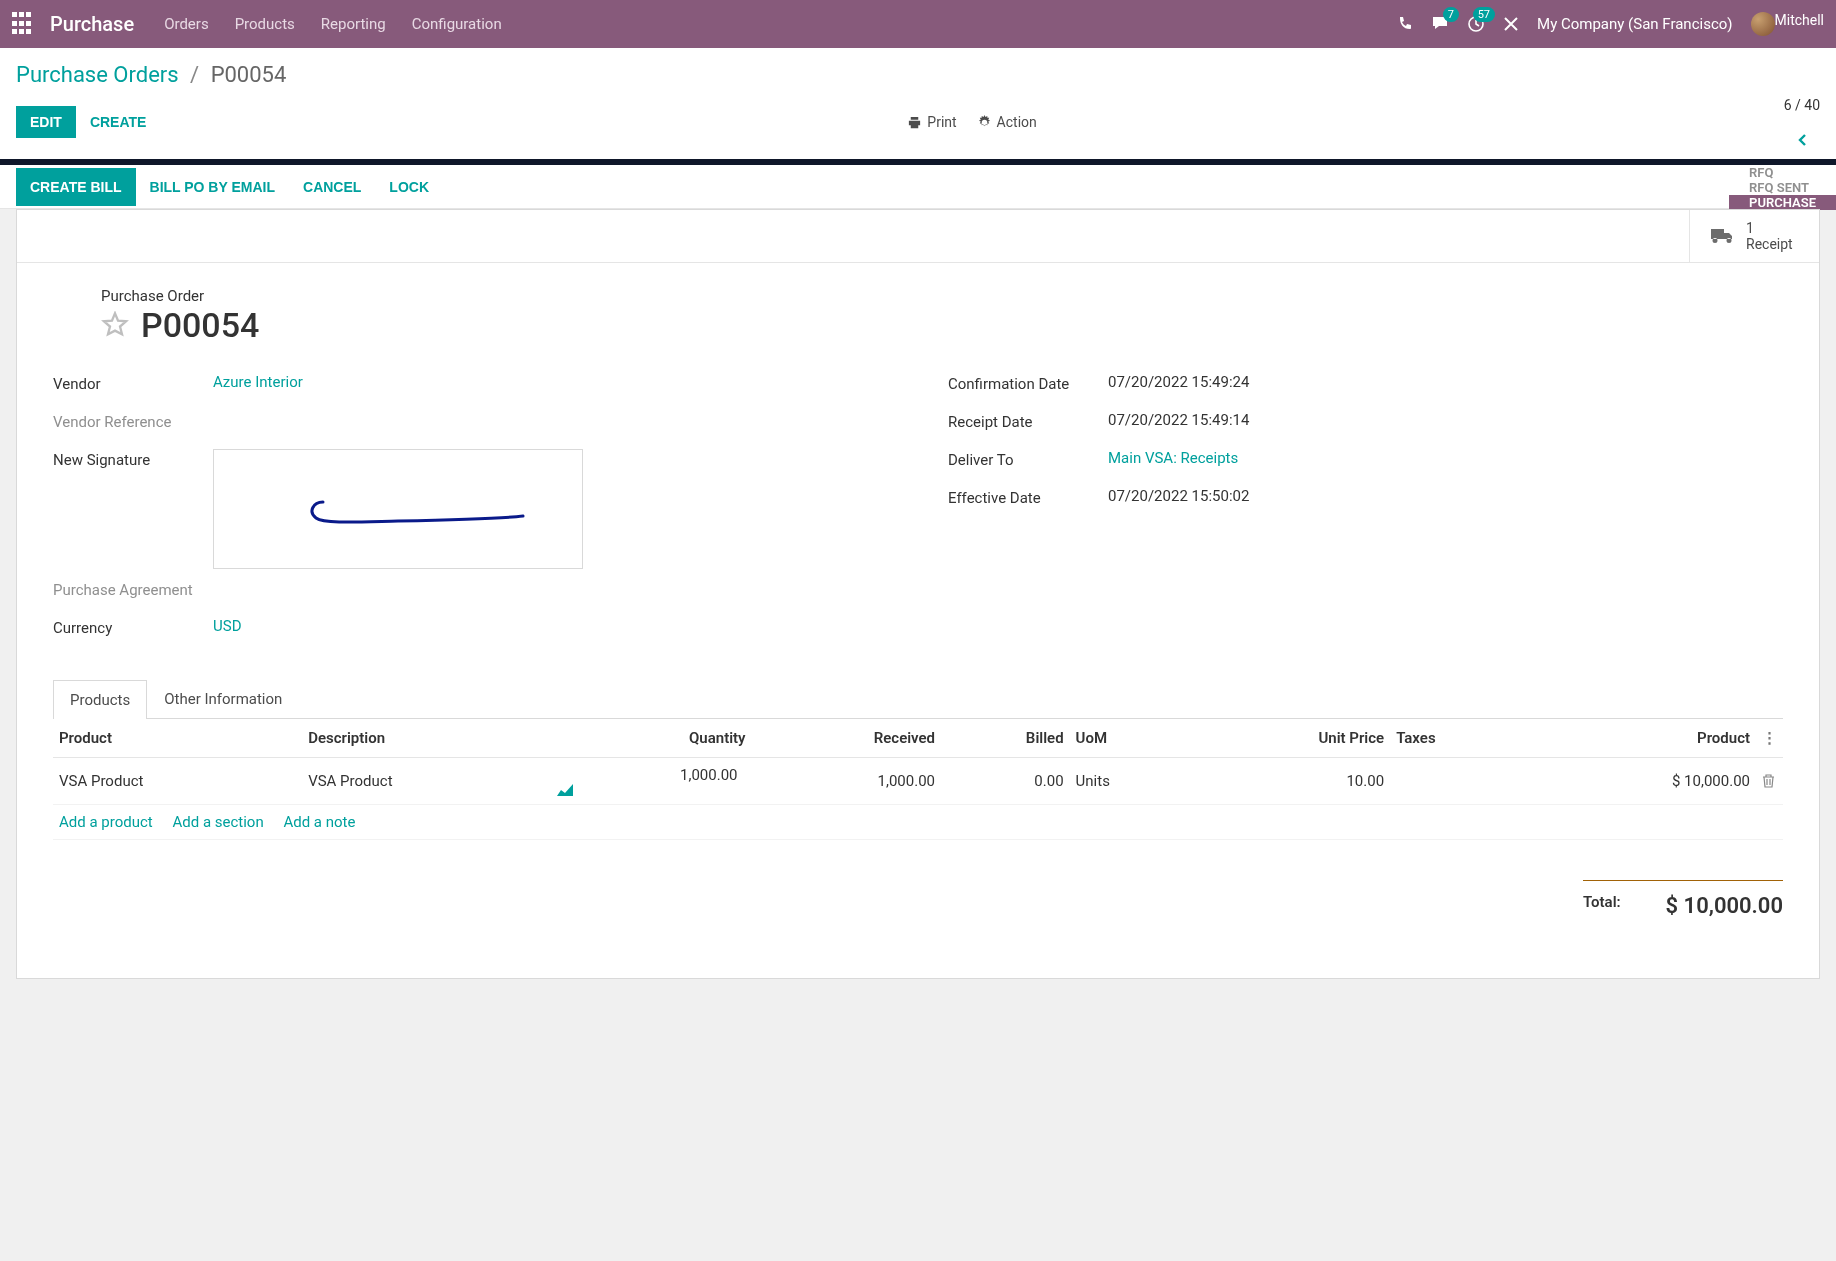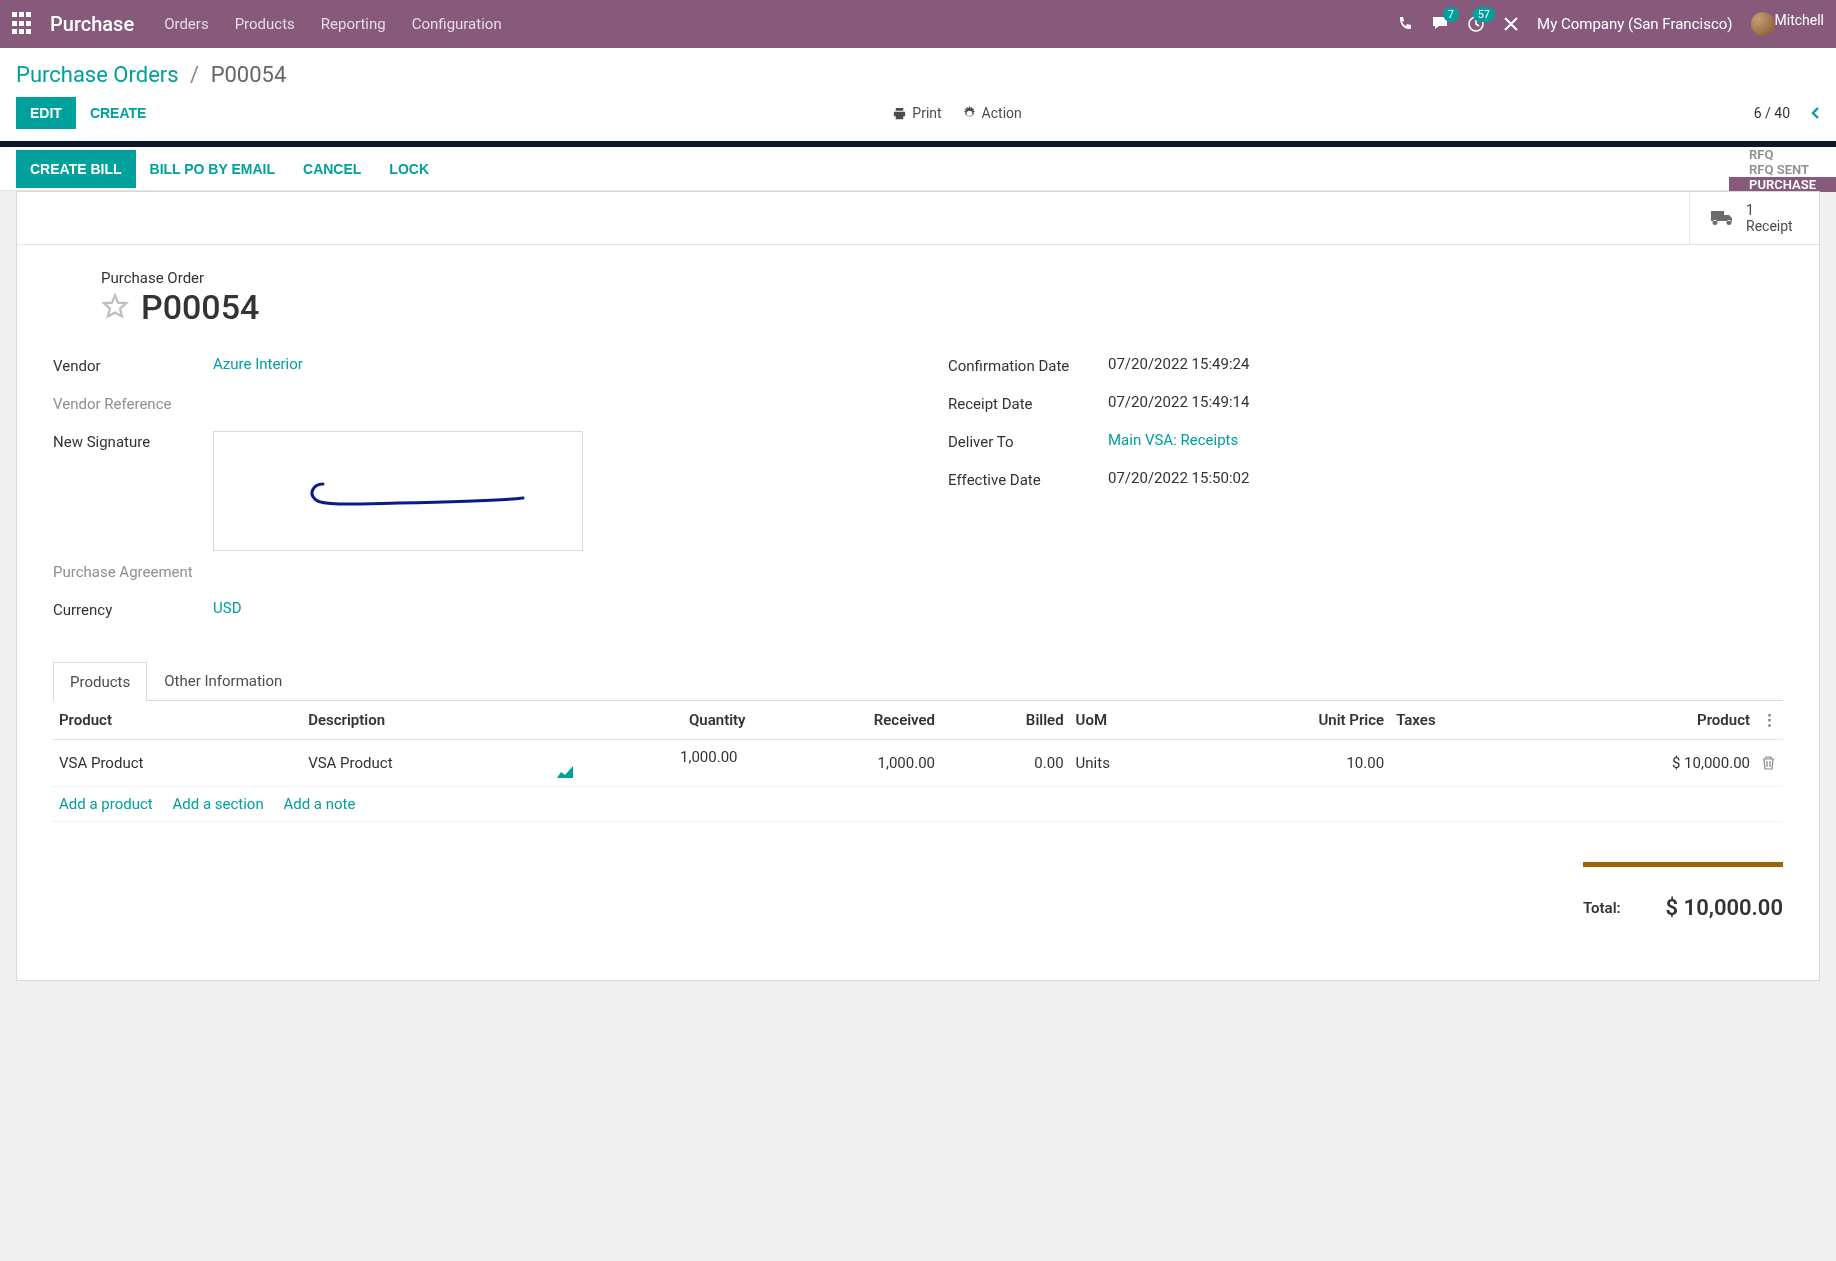--- a/index.html
+++ b/index.html
@@ -23,21 +23,21 @@
     .control-panel { background: #fff; border-bottom: 6px solid #0f172a; }
     .breadcrumb-row { display: flex; align-items: center; padding: 14px 16px 10px; }
     .breadcrumb { font-size: 22px; color: #666; }
     .breadcrumb a { color: #00a09d; text-decoration: none; }
     .breadcrumb .sep { color: #888; margin: 0 6px; }
     
     .button-row { display: flex; align-items: center; padding: 0 16px 12px; }
     .btn { border: none; padding: 8px 14px; font-size: 14px; cursor: pointer; font-weight: 600; }
     .btn-primary { background: #00a09d; color: #fff; }
     .btn-secondary { background: transparent; color: #00a09d; }
-    .cp-right { margin-left: auto; display: flex; align-items: center; gap: 20px; color: #333; }
+    .cp-right { margin-left: auto; display: flex; align-items: center; gap: 20px; color: #333; flex-direction: column; }
     .cp-center { flex: 1; display: flex; justify-content: center; gap: 20px; color: #4c4c4c; }
     .cp-center-item { cursor: pointer; display: flex; align-items: center; gap: 5px; }
     .pager-arrow { color: #00a09d; font-size: 17px; cursor: pointer; }
     
     
     .statusbar { display: flex; align-items: center; padding: 0 0 0 16px; background: #fff; border-bottom: 1px solid #e5e5e5; height: 44px; gap: 14px; }
     .statusbar-buttons { display: flex; gap: 0; }
     .sb-btn { border: none; padding: 11px 14px; font-size: 14px; cursor: pointer; font-weight: 600; color: #00a09d; background: transparent; }
     .sb-btn.primary { background: #00a09d; color: #fff; }
     .statusbar-stages { margin-left: auto; display: flex; height: 44px; flex-direction: column; }
@@ -83,21 +83,21 @@
     th.r { text-align: right; }
     td { padding: 8px 6px; border-bottom: 1px solid #f2f2f2; color: #333; }
     td.r { text-align: right; }
     .col-menu { width: 20px; text-align: right; color: #777; cursor: pointer; }
     .chart-icon { color: #00a09d; margin-left: 8px; cursor: pointer; }
     .del-icon { color: #888; cursor: pointer; }
     .add-links { padding: 8px 6px; }
     .add-links a { color: #00a09d; text-decoration: none; margin-right: 16px; cursor: pointer; font-size: 15px; }
     
     .totals { margin-top: 40px; display: flex; justify-content: flex-end; }
-    .totals-box { border-top: 5px solid #a16207; padding-top: 28px; min-width: 200px; display: flex; justify-content: space-between; align-items: center; gap: 30px; }
+    .totals-box { border-top: 1px solid #a16207; padding-top: 12px; min-width: 200px; display: flex; justify-content: space-between; gap: 30px; }
     .total-label { font-size: 15px; font-weight: 600; color: #333; }
     .total-value { font-size: 22px; font-weight: 600; color: #333; }
     
     svg { display: block; }
   </style>
 </head>
 <body>
 
 <div class="topbar">
   <div class="app-icon">

